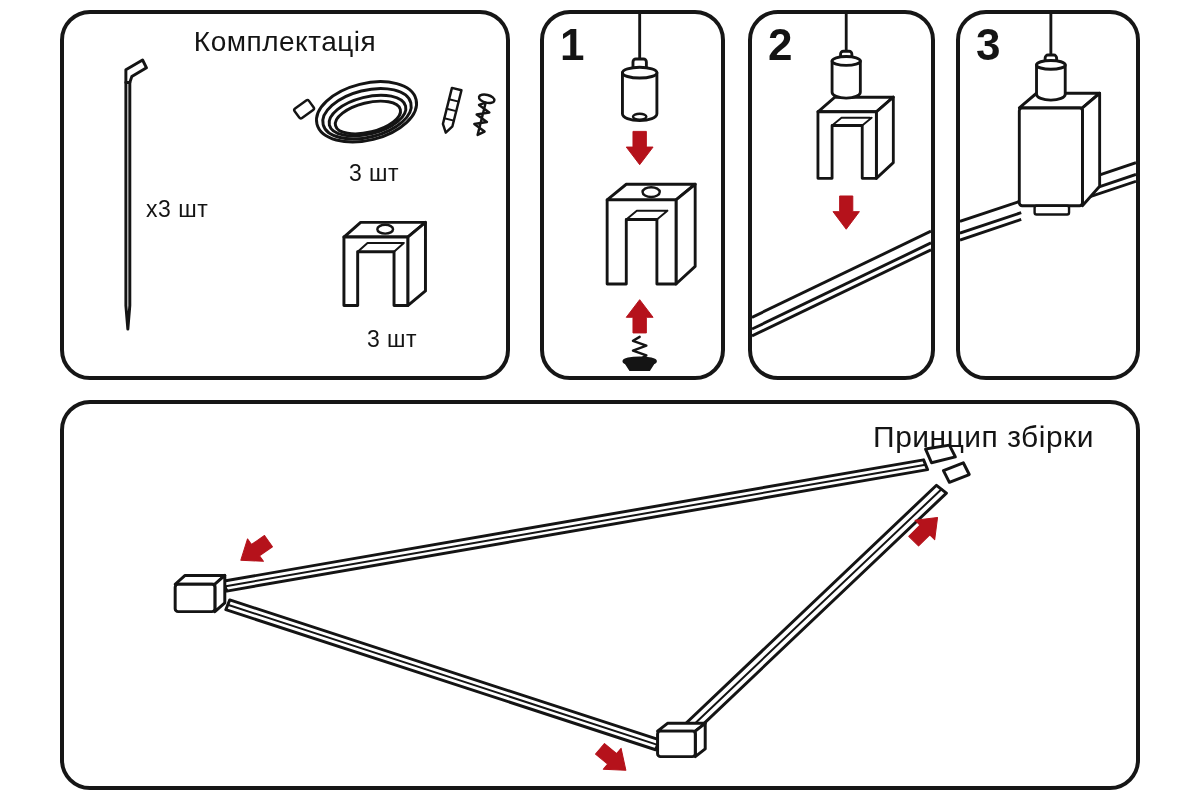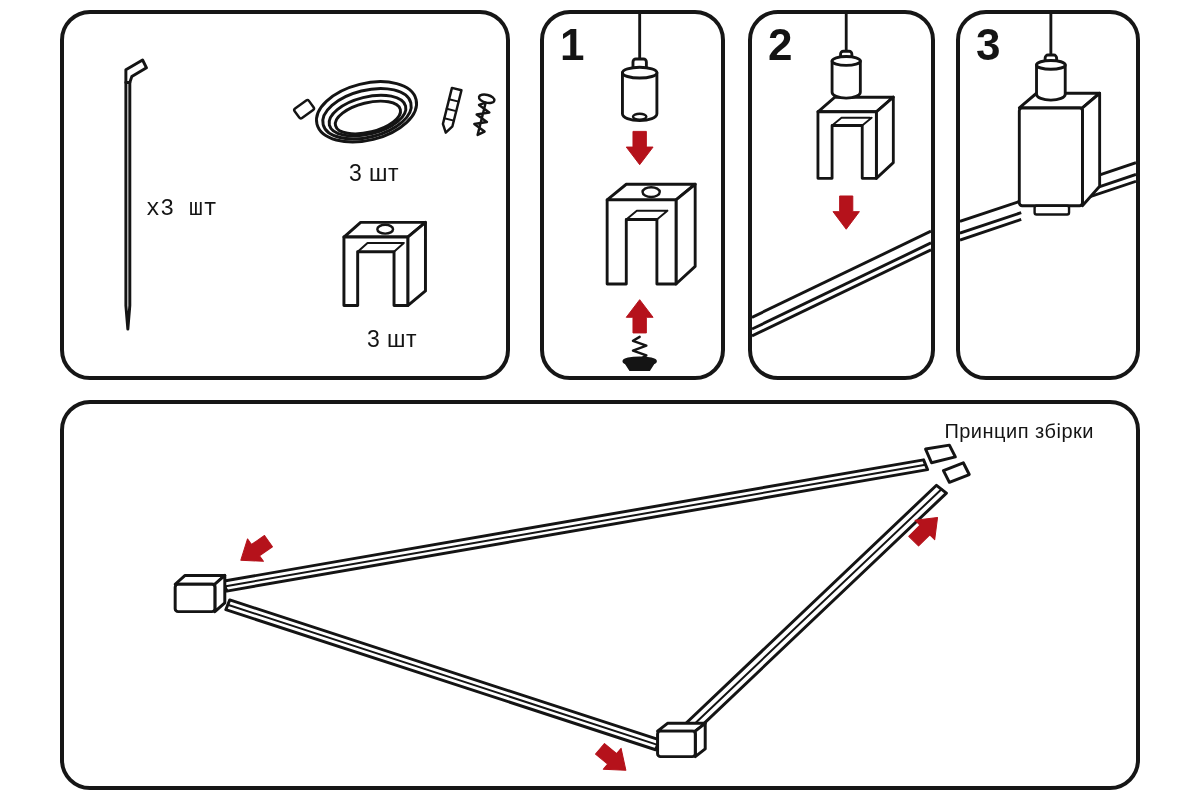--- a/index.html
+++ b/index.html
@@ -7,24 +7,24 @@
           font-family:"Liberation Sans",sans-serif;color:#141414;}
   .panel{position:absolute;border:4px solid #161616;border-radius:30px;background:#fff;box-sizing:border-box;}
   .panel-kit{left:60px;top:10px;width:450px;height:370px;}
   .panel-step1{left:540px;top:10px;width:185px;height:370px;}
   .panel-step2{left:748px;top:10px;width:187px;height:370px;}
   .panel-step3{left:956px;top:10px;width:184px;height:370px;}
   .panel-assembly{left:60px;top:400px;width:1080px;height:390px;}
   .art{position:absolute;left:0;top:0;width:100%;height:100%;}
   .kit-title{position:absolute;top:12px;left:0;right:0;text-align:center;
              font-size:28px;letter-spacing:.5px;}
-  .assembly-title{position:absolute;top:16px;right:42px;font-size:20px;letter-spacing:.5px;margin-left:48px;}
+  .assembly-title{position:absolute;top:16px;right:42px;font-size:30px;letter-spacing:.5px;margin-left:48px;}
   .step-num{position:absolute;top:6px;left:16px;font-size:44px;font-weight:800;}
   .qty{position:absolute;font-size:23px;letter-spacing:.5px;}
-  .qty-stake{left:82px;top:182px;font-family:Liberation Mono, monospace;}
+  .qty-stake{left:82px;top:182px;}
   .qty-cable{left:250px;top:146px;width:120px;text-align:center;}
   .qty-clip{left:266px;top:312px;width:124px;text-align:center;}
   svg .ink{stroke:#141414;fill:#fff;stroke-width:3;stroke-linejoin:round;stroke-linecap:round;}
   svg .thin{stroke:#141414;fill:none;stroke-width:2;stroke-linejoin:round;stroke-linecap:round;}
   svg .wire{stroke:#141414;fill:none;stroke-width:3;stroke-linecap:butt;}
   svg .dark{fill:#141414;stroke:#141414;stroke-width:2;stroke-linejoin:round;}
   svg .arrow{fill:var(--accent-red,#b5121b);stroke:var(--accent-red,#b5121b);stroke-width:1;stroke-linejoin:round;}
 </style>
 </head>
 <body>
@@ -61,20 +61,21 @@
       </g>
 
       <g>
         <path class="ink" d="M285,228 L302,213 L368,213 L350,228 Z"></path>
         <path class="ink" d="M350,228 L368,213 L368,283 L350,298 Z"></path>
         <path class="ink" d="M285,228 H350 V298 H336 V243 H299 V298 H285 Z"></path>
         <ellipse class="ink" cx="327" cy="220" rx="8" ry="4.5" style="stroke-width:2.5"></ellipse>
         <path class="thin" d="M299,243 L309,234 L346,234 M336,243 L346,234"></path>
       </g>
     </svg>
+    <div class="kit-title">Комплектація</div>
     <div class="qty qty-stake">x3 шт</div>
     <div class="qty qty-cable">3 шт</div>
     <div class="qty qty-clip">3 шт</div>
   </section>
 
   <section class="panel panel-step1">
     <svg class="art" viewBox="0 0 185 370" preserveAspectRatio="none">
       <g>
         <line class="wire" x1="100" y1="0" x2="100" y2="48"></line>
         <rect class="ink" x="93" y="46" width="14" height="11" rx="3"></rect>

